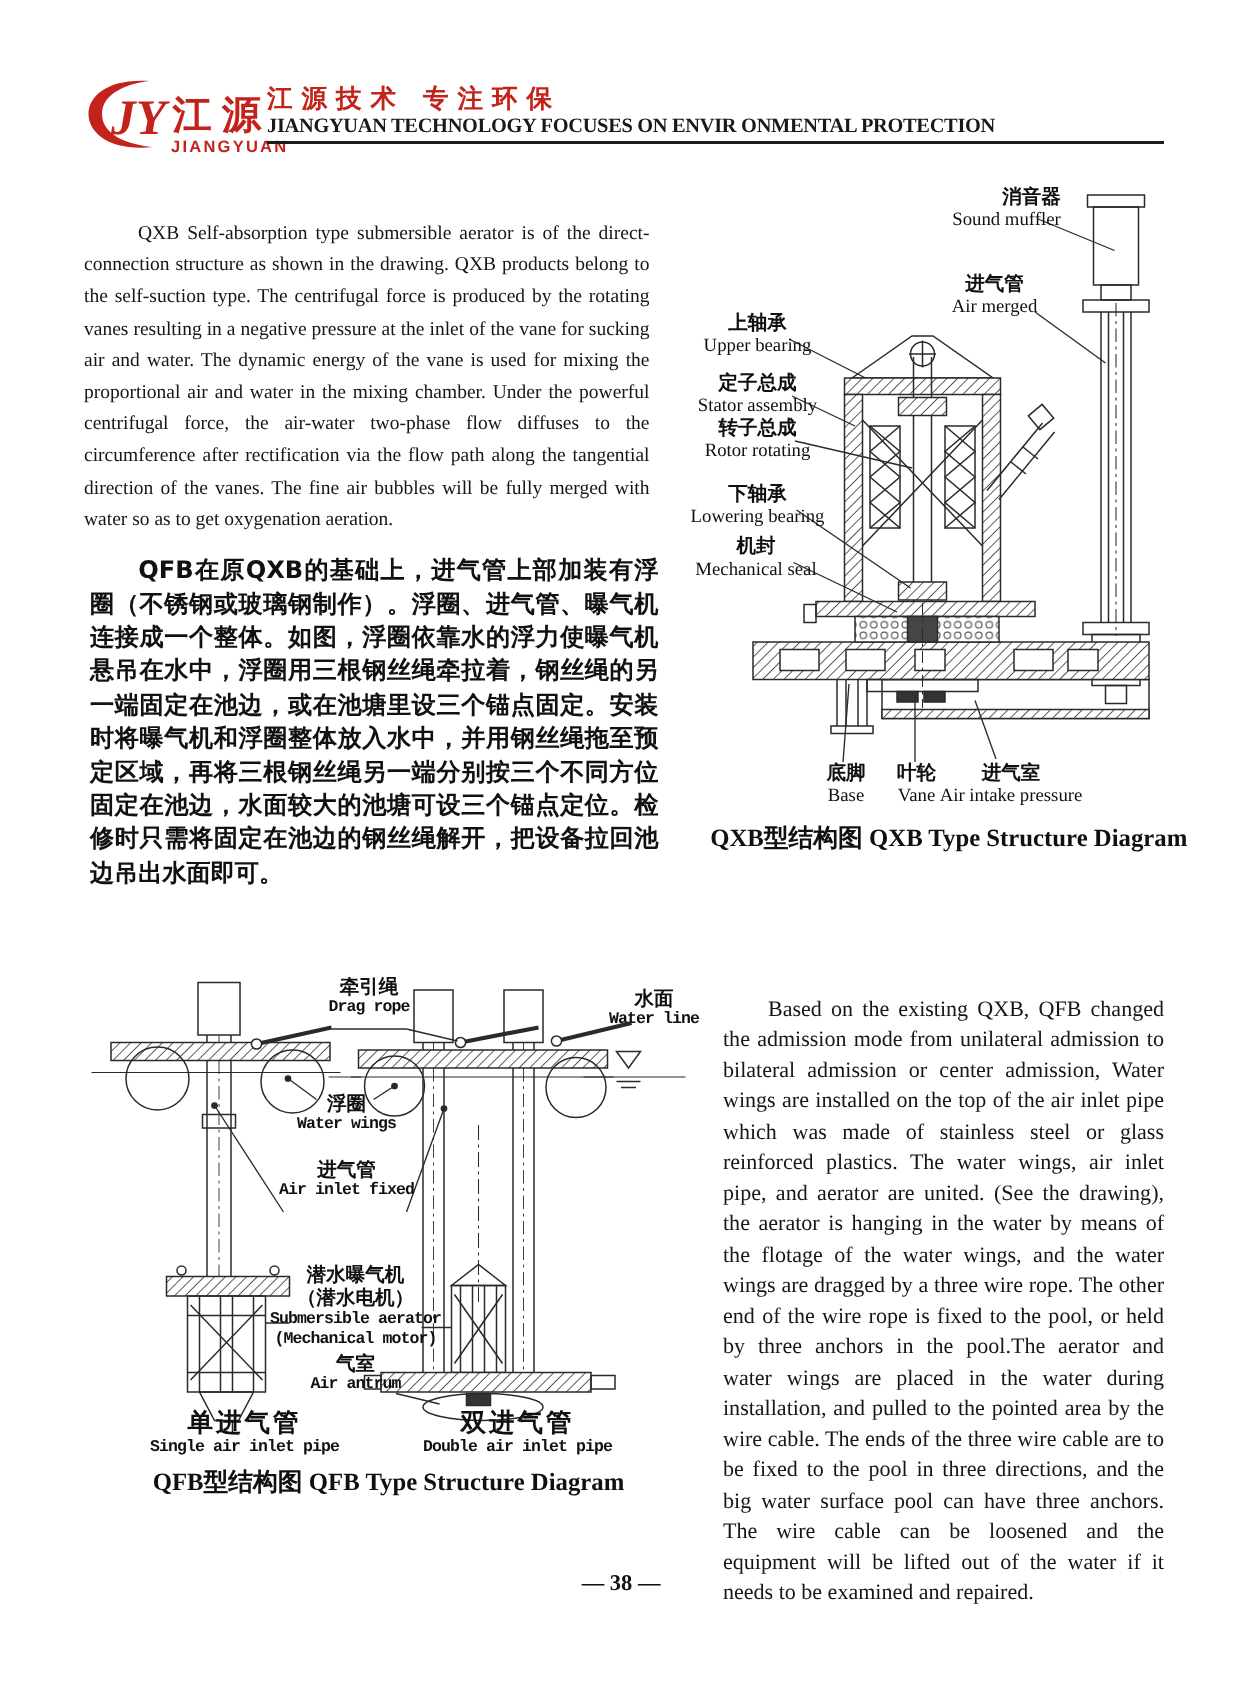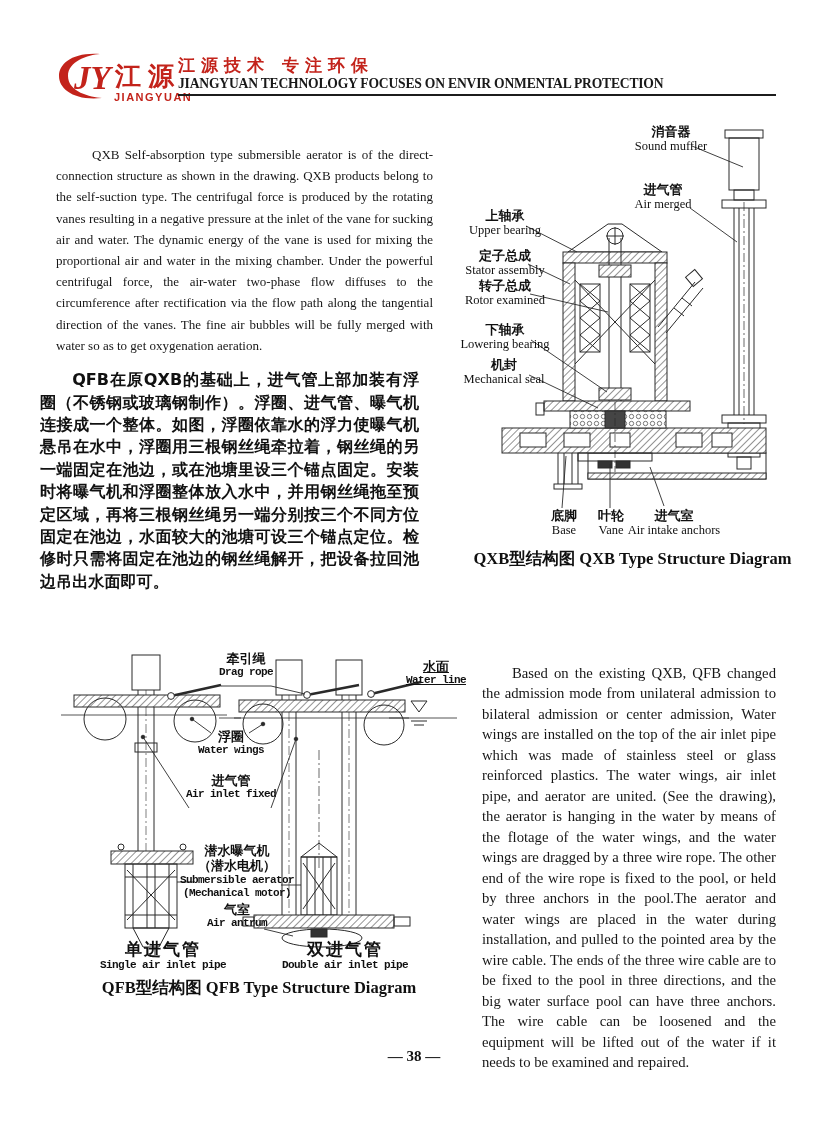--- a/index.html
+++ b/index.html
@@ -10,21 +10,21 @@
   .logo-svg{position:absolute;left:52px;top:48px;}
   .tagline-cn{position:absolute;left:178px;top:54px;font-size:17px;font-weight:700;
               letter-spacing:6px;color:#c3231b;font-family:"DejaVu Sans",sans-serif;}
   .tagline-en{position:absolute;left:178px;top:76px;font-size:13.6px;font-weight:700;
               letter-spacing:-0.2px;color:#191919;font-family:"Liberation Serif",serif;}
   .header-rule{position:absolute;left:178px;top:94px;width:598px;height:2px;background:#1c1c1c;}
 
   
   .para{position:absolute;text-align:justify;}
   #p-qxb-en{left:56px;top:131px;width:377px;font-size:13px;line-height:21.2px;text-indent:36px;}
-  #p-qfb-cn{left:40px;top:353px;width:379px;font-size:16.1px;line-height:22.4px;font-weight:600;
+  #p-qfb-cn{left:60px;top:353px;width:379px;font-size:16.1px;line-height:22.4px;font-weight:600;
             text-indent:2em;font-family:"DejaVu Sans",sans-serif;color:#111;}
   #p-qfb-en{left:482px;top:648px;width:294px;font-size:14.7px;line-height:20.5px;text-indent:30px;}
 
   
   .fig{position:absolute;}
   #qxb-fig{left:460px;top:112px;width:345px;height:470px;}
   #qfb-fig{left:59px;top:645px;width:400px;height:364px;}
   .fig svg{position:absolute;left:0;top:0;}
 
   .dlabel{position:absolute;text-align:center;transform:translateX(-50%);line-height:1.18;color:#101010;white-space:nowrap;}
@@ -33,28 +33,28 @@
   #qfb-fig .dlabel .en{font-family:"Liberation Mono",monospace;font-size:11px;font-weight:700;letter-spacing:-0.6px;}
   .biglabel .cn{font-size:17px;letter-spacing:2px;}
   .biglabel .en{font-size:15px;font-weight:700;font-family:"Liberation Serif",serif;}
 
   .fig-caption{position:absolute;left:0;width:100%;text-align:center;font-weight:700;
                font-size:16.5px;font-family:"Liberation Serif",serif;color:#101010;}
   #qxb-fig .fig-caption{top:436px;}
   #qfb-fig .fig-caption{top:332px;}
 
   
-  .qx-muffler{left:211px;top:12px;}   .qx-airinlet{left:203px;top:70px;}
+  .qx-muffler{left:211px;top:12px;text-align:right;}   .qx-airinlet{left:203px;top:70px;}
   .qx-upbearing{left:45px;top:96px;}  .qx-stator{left:45px;top:136px;}
   .qx-rotor{left:45px;top:166px;}     .qx-lowbearing{left:45px;top:210px;}
   .qx-seal{left:44px;top:245px;}      .qx-base{left:104px;top:396px;}
   .qx-vane{left:151px;top:396px;}     .qx-chamber{left:214px;top:396px;}
 
   
-  .qf-rope{left:187px;top:6px;}       .qf-water{left:377px;top:14px;text-decoration:underline;}
+  .qf-rope{left:187px;top:6px;}       .qf-water{left:377px;top:14px;}
   .qf-wings{left:172px;top:84px;}     .qf-pipe{left:172px;top:128px;}
   .qf-aerator{left:178px;top:198px;}  .qf-antrum{left:178px;top:257px;}
   .qf-single{left:104px;top:294px;}   .qf-double{left:286px;top:294px;}
 
   .page-number{position:absolute;left:0;top:1048px;width:100%;text-align:center;
                font-size:15px;font-weight:700;font-family:"Liberation Serif",serif;color:#111;}
 </style>
 </head>
 <body>
 
@@ -180,41 +180,41 @@
     <div class="dlabel qx-upbearing">
       <div class="cn">上轴承</div>
       <div class="en">Upper bearing</div>
     </div>
     <div class="dlabel qx-stator">
       <div class="cn">定子总成</div>
       <div class="en">Stator assembly</div>
     </div>
     <div class="dlabel qx-rotor">
       <div class="cn">转子总成</div>
-      <div class="en">Rotor examined</div>
+      <div class="en">Rotor rotating</div>
     </div>
     <div class="dlabel qx-lowbearing">
       <div class="cn">下轴承</div>
       <div class="en">Lowering bearing</div>
     </div>
     <div class="dlabel qx-seal">
       <div class="cn">机封</div>
       <div class="en">Mechanical seal</div>
     </div>
     <div class="dlabel qx-base">
       <div class="cn">底脚</div>
       <div class="en">Base</div>
     </div>
     <div class="dlabel qx-vane">
       <div class="cn">叶轮</div>
       <div class="en">Vane</div>
     </div>
     <div class="dlabel qx-chamber">
       <div class="cn">进气室</div>
-      <div class="en">Air intake anchors</div>
+      <div class="en">Air intake pressure</div>
     </div>
     <div class="fig-caption">QXB型结构图 QXB Type Structure Diagram</div>
   </div>
 
   <div class="fig" id="qfb-fig">
     <svg width="400" height="364" viewBox="0 0 400 364">
       <defs>
         <pattern id="hf" patternUnits="userSpaceOnUse" width="5" height="5" patternTransform="rotate(45)">
           <rect width="5" height="5" fill="#ffffff"></rect>
             <line x1="0" y1="0" x2="0" y2="5" stroke="#4a4a4a" stroke-width="1.2"></line>

